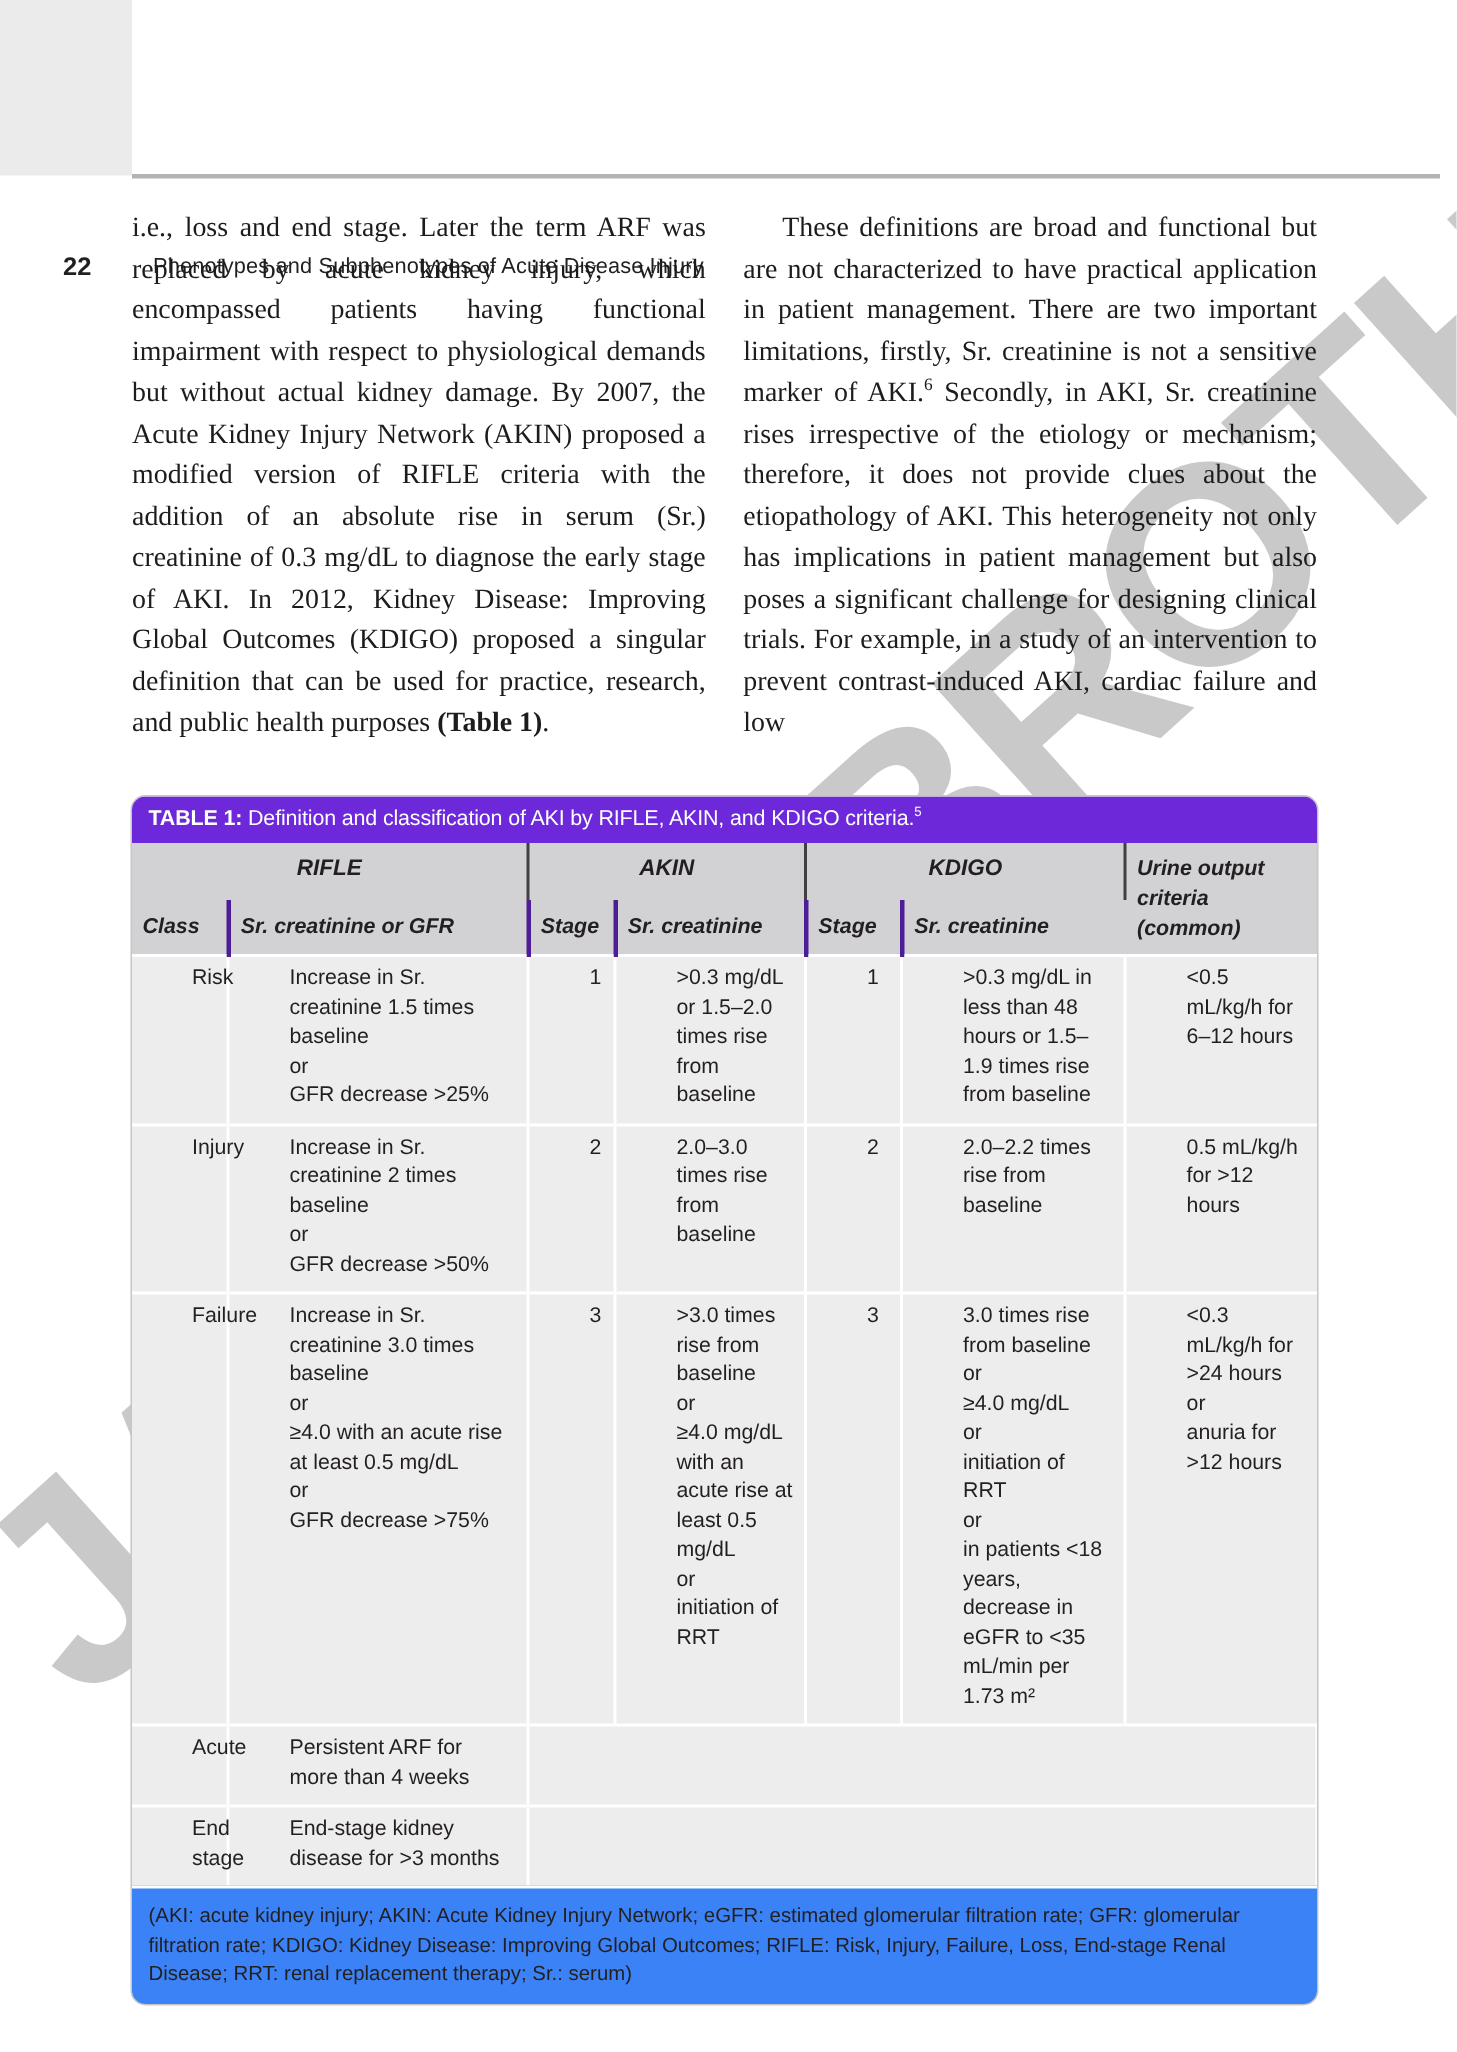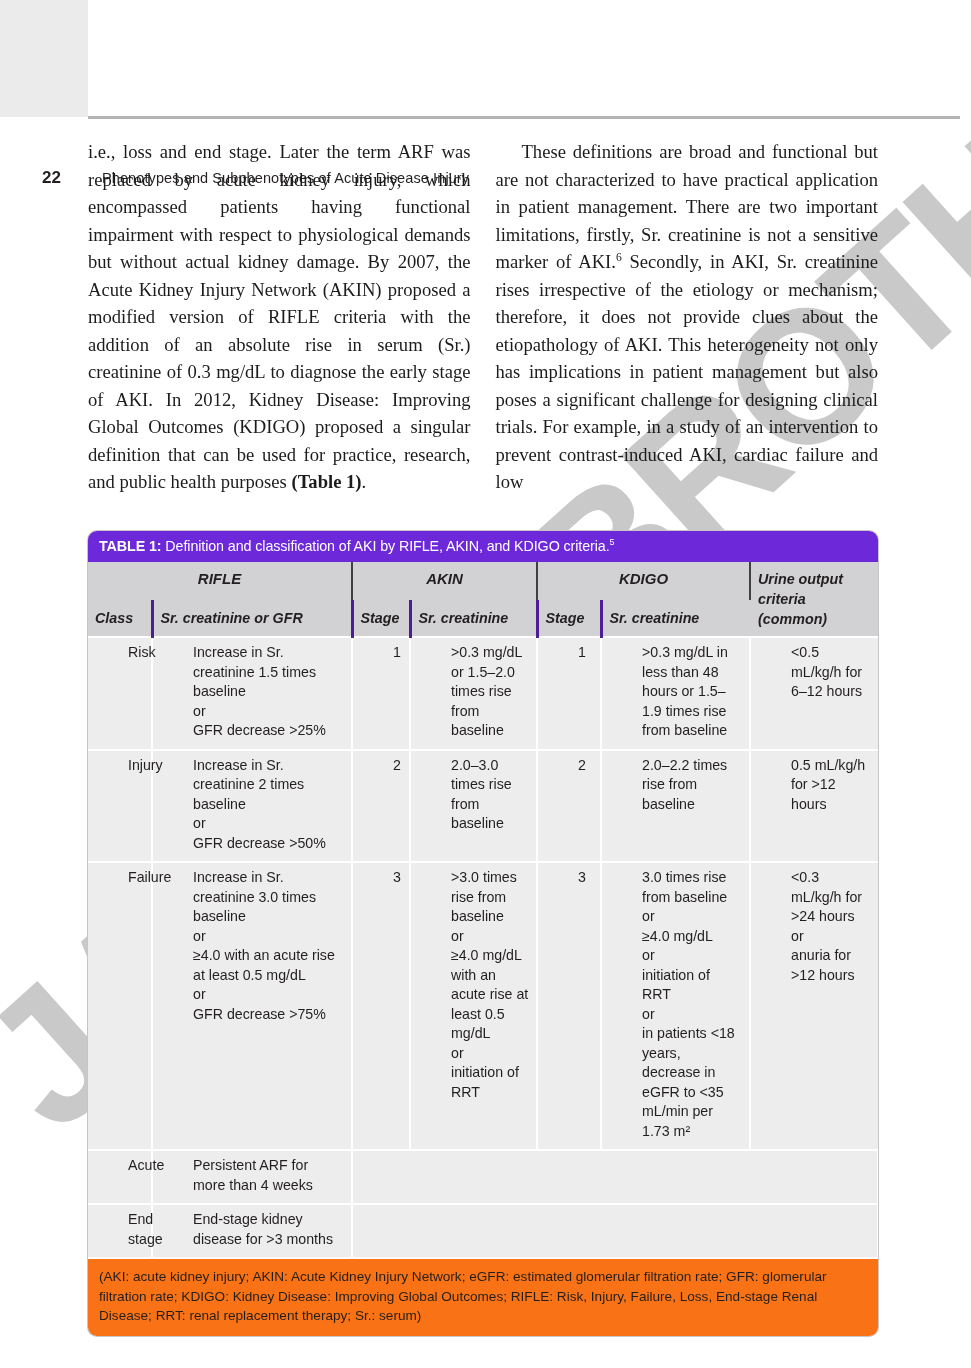--- a/index.html
+++ b/index.html
@@ -138,21 +138,21 @@
   }
   tr.sub-row th.nb{border-right:0;}
   tr.data td{
     border-top:2px solid #ffffff;
     border-right:2px solid #ffffff;
     padding-left:40px;
   }
   tr.data td.last{border-right:0;}
   td.blank{border-right:0;}
   #table-note{
-    background:#f97316;
+    background:#3b82f6;
     border-top:2px solid #ffffff;
     padding:8px 11px 10px 11px;
     font-size:13.6px;
     line-height:19.5px;
     color:#231f20;
     font-family:"Liberation Sans", sans-serif;
   }
   .nowrapcell{white-space:pre-line;}
 </style>
 </head>

